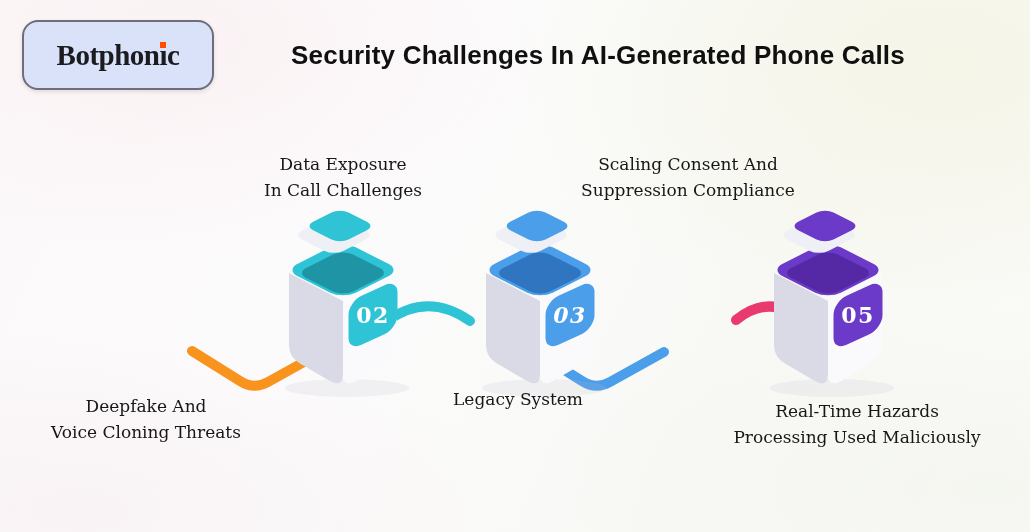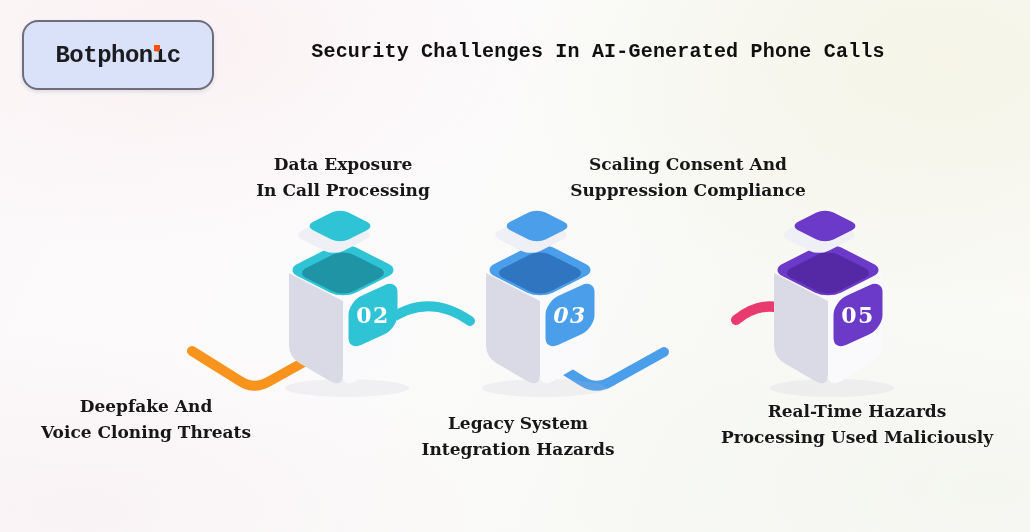--- a/index.html
+++ b/index.html
@@ -18,37 +18,37 @@
   }
 
   
   .logo-box{
     position:absolute;left:22px;top:20px;width:188px;height:66px;
     background:#d9e2f8;border:2px solid #6d6d7c;border-radius:16px;
     display:flex;align-items:center;justify-content:center;
     box-shadow:0 2px 4px rgba(40,40,70,.12);
   }
   .logo-text{
-    font-family:Liberation Mono, monospace;
-    font-weight:800;font-size:24px;letter-spacing:-.5px;color:#1b1b20;
+    font-family:Liberation Serif, serif;
+    font-weight:800;font-size:29px;letter-spacing:-.5px;color:#1b1b20;
     display:flex;align-items:baseline;
   }
   .logo-i{position:relative;display:inline-block;}
   .logo-dot{position:absolute;left:1px;top:3px;width:6px;height:6px;background:#ff4e00;}
 
   
   .headline{
     position:absolute;left:268px;top:40px;width:660px;text-align:center;
-    font-family:Liberation Mono, monospace;
-    font-weight:700;font-size:20px;letter-spacing:.2px;color:#101010;white-space:nowrap;
+    font-family:Liberation Sans, sans-serif;
+    font-weight:700;font-size:26px;letter-spacing:.2px;color:#101010;white-space:nowrap;
   }
   .step-label{
     position:absolute;transform:translateX(-50%);text-align:center;
     font-family:"DejaVu Serif","Liberation Serif",serif;
-    font-weight:700;font-size:17px;line-height:26px;color:#171717;
+    font-weight:400;font-size:17px;line-height:26px;color:#171717;
     white-space:nowrap;z-index:3;
   }
 
   
   #connector-layer{position:absolute;left:0;top:0;z-index:1;}
   .block{position:absolute;top:195px;width:160px;height:210px;z-index:2;}
   .block svg{display:block;}
   .b1{left:92px;} .b2{left:263px;} .b3{left:460px;font-style:italic;} .b4{left:605px;} .b5{left:748px;}
 
   .badge-num{
@@ -66,33 +66,32 @@
         <span>Botphon</span>
         <span class="logo-i"><span>ı</span><span class="logo-dot"></span></span>
         <span>c</span>
       </span>
   </div>
 
   <div class="headline">Security Challenges In AI-Generated Phone Calls</div>
 
   <div class="step-label" style="left:343px;top:151px;">
     <span>Data Exposure</span><br>
-    <span>In Call Processing</span>
+    <span>In Call Challenges</span>
   </div>
   <div class="step-label" style="left:146px;top:393px;">
     <span>Deepfake And</span><br>
     <span>Voice Cloning Threats</span>
   </div>
   <div class="step-label" style="left:688px;top:151px;">
     <span>Scaling Consent And</span><br>
     <span>Suppression Compliance</span>
   </div>
-  <div class="step-label" style="left:518px;top:410px;">
+  <div class="step-label" style="left:518px;top:386px;text-align:right;">
     <span>Legacy System</span><br>
-    <span>Integration Hazards</span>
   </div>
   <div class="step-label" style="left:857px;top:398px;">
     <span>Real-Time Hazards</span><br>
     <span>Processing Used Maliciously</span>
   </div>
 
   <svg id="connector-layer" width="1030" height="532" viewBox="0 0 1030 532">
     <path d="M 192 351 L 240 381 Q 254 390 268 382 L 322 352" fill="none" stroke-width="10" stroke-linecap="round" stroke="#F8941D"></path>
     <path d="M 386 322 Q 427 291 470 321" fill="none" stroke-width="10" stroke-linecap="round" stroke="#2EC3D5"></path>
     <path d="M 534 351 L 582 381 Q 596 390 610 382 L 664 352" fill="none" stroke-width="10" stroke-linecap="round" stroke="#4B9EE9"></path>

